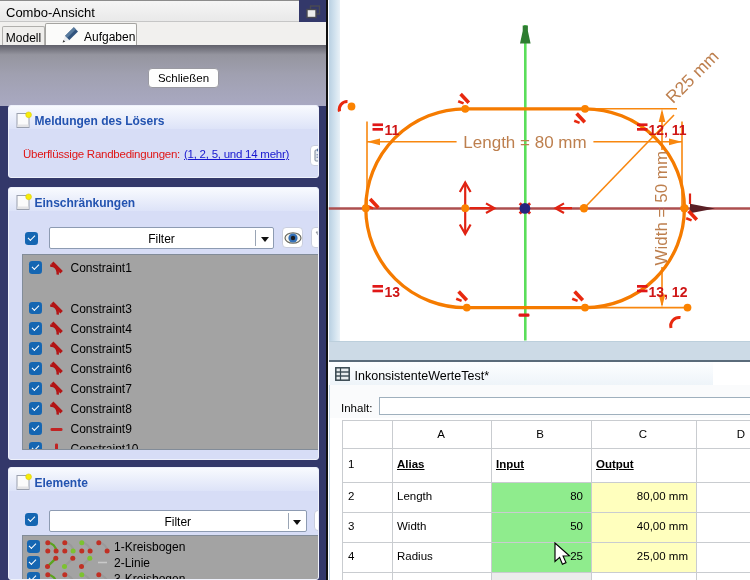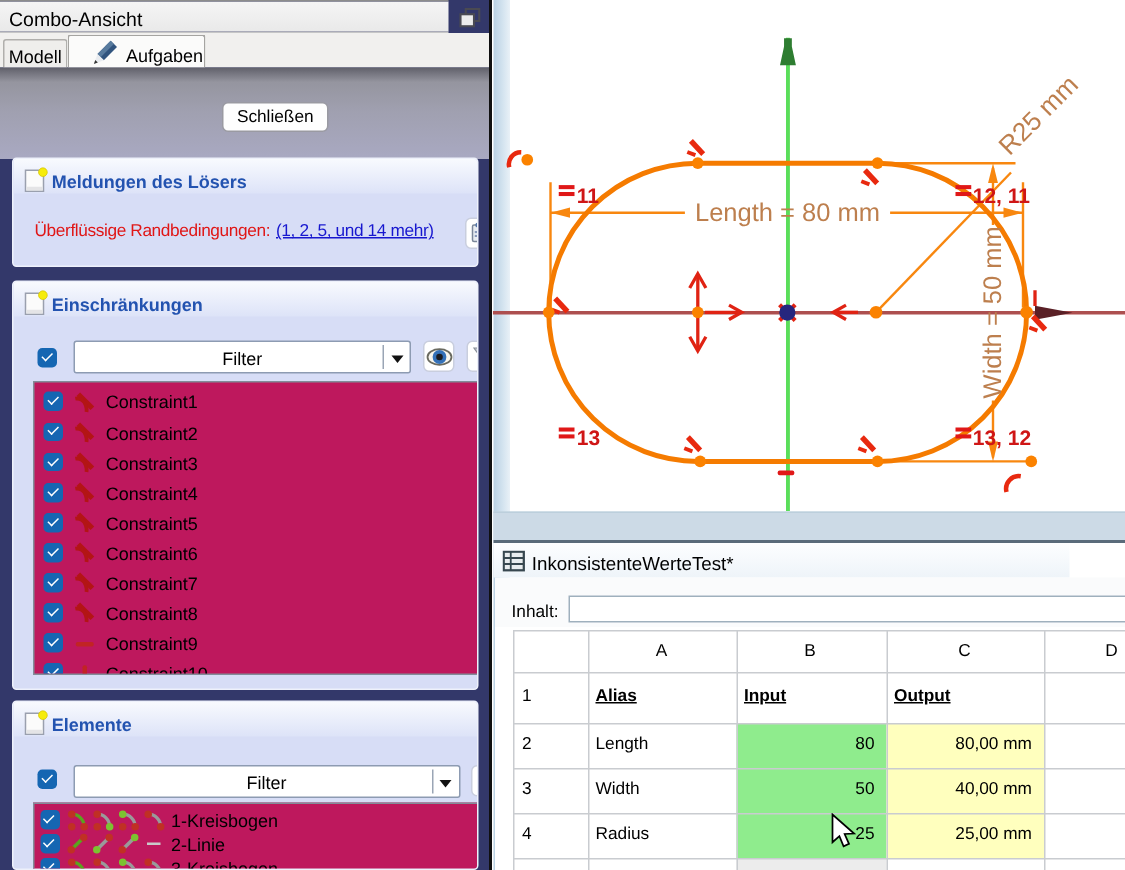--- a/index.html
+++ b/index.html
@@ -28,21 +28,21 @@
 .nicon{position:absolute;left:7px;top:5px;width:17px;height:18px}
 .cb{position:absolute;width:13px;height:12.8px;background:#1566b2;border-radius:3.2px}
 .cb:after{content:"";position:absolute;left:2.6px;top:2.9px;width:6.2px;height:3.2px;
   border-left:1.8px solid #fff;border-bottom:1.8px solid #fff;transform:rotate(-45deg)}
 .combo{position:absolute;height:22px;background:#fff;border:1px solid #8d9bb2;border-radius:2px;
   text-align:center;font-size:12px;padding-top:4px}
 .combo .sep{position:absolute;right:17px;top:2px;bottom:2px;width:1px;background:#9aa5b5}
 .combo .arr{position:absolute;right:4.5px;top:9px;width:0;height:0;
   border-left:4.5px solid transparent;border-right:4.5px solid transparent;border-top:5px solid #111}
 .tbtn{position:absolute;width:21px;height:21px;background:#fff;border:1px solid #c9cede;border-radius:4px}
-.list{position:absolute;left:13px;width:296.5px;background:#be185d;border:1px solid #828c99;overflow:hidden}
+.list{position:absolute;left:13px;width:296.5px;background:#a3a3a3;border:1px solid #828c99;overflow:hidden}
 .row{position:absolute;left:0;width:100%;height:20px}
 .rtext{position:absolute;left:47.5px;top:3.5px;font-size:12px}
 
 #strip{left:328.5px;top:0;width:11px;height:580px;background:linear-gradient(90deg,#b9d0e2 0%,#d3e3ef 55%,#e9f1f7 100%)}
 #v3ttl{left:339.5px;top:0;width:410.5px;height:25px;background:linear-gradient(#fbfdfe 0%,#eef4fa 55%,#bed4e9 100%)}
 #v3ttl span{position:absolute;left:13px;top:6px;font-size:12.3px}
 #canvas{left:339.5px;top:25px;width:410.5px;height:315.6px;background:#fff}
 #mdiband{left:328.5px;top:340.6px;width:421.5px;height:19px;background:#ccdae6;border-top:1px solid #bccfdc}
 #sstop{left:328.5px;top:359.6px;width:421.5px;height:2.4px;background:#5a6b7a}
 #ssttl{left:329px;top:362px;width:384px;height:23px;background:linear-gradient(#fdfeff,#eef4f9)}
@@ -122,28 +122,20 @@
         <path d="M7,9 L13,13 L10,14.5 Z" fill="#3c6fb2"></path>
       </svg>
       <div class="list" style="top:66.5px;height:195.5px" id="clist">
           <div class="row" style="top:2.7px">
             <div class="cb" style="left:6.3px;top:3.5px"></div>
             <svg class="abs" style="left:26px;top:3px" width="15" height="15">
               <path d="M3.2,1.8 L12.6,11.2" stroke="#b31515" stroke-width="3.4" stroke-linecap="butt" fill="none"></path>
               <path d="M1.2,4.8 C4.4,4.2 7.2,6.2 8.2,9.2 C8.7,10.7 8.9,12 8.7,13.6" stroke="#b31515" stroke-width="2.5" stroke-linecap="butt" fill="none"></path>
             </svg>
             <div class="rtext">Constraint1</div>
-          </div>
-          <div class="row" style="top:22.77px">
-            <div class="cb" style="left:6.3px;top:3.5px"></div>
-            <svg class="abs" style="left:26px;top:3px" width="15" height="15">
-              <path d="M3.2,1.8 L12.6,11.2" stroke="#b31515" stroke-width="3.4" stroke-linecap="butt" fill="none"></path>
-              <path d="M1.2,4.8 C4.4,4.2 7.2,6.2 8.2,9.2 C8.7,10.7 8.9,12 8.7,13.6" stroke="#b31515" stroke-width="2.5" stroke-linecap="butt" fill="none"></path>
-            </svg>
-            <div class="rtext">Constraint2</div>
           </div>
           <div class="row" style="top:42.84px">
             <div class="cb" style="left:6.3px;top:3.5px"></div>
             <svg class="abs" style="left:26px;top:3px" width="15" height="15">
               <path d="M3.2,1.8 L12.6,11.2" stroke="#b31515" stroke-width="3.4" stroke-linecap="butt" fill="none"></path>
               <path d="M1.2,4.8 C4.4,4.2 7.2,6.2 8.2,9.2 C8.7,10.7 8.9,12 8.7,13.6" stroke="#b31515" stroke-width="2.5" stroke-linecap="butt" fill="none"></path>
             </svg>
             <div class="rtext">Constraint3</div>
           </div>
           <div class="row" style="top:62.910000000000004px">

